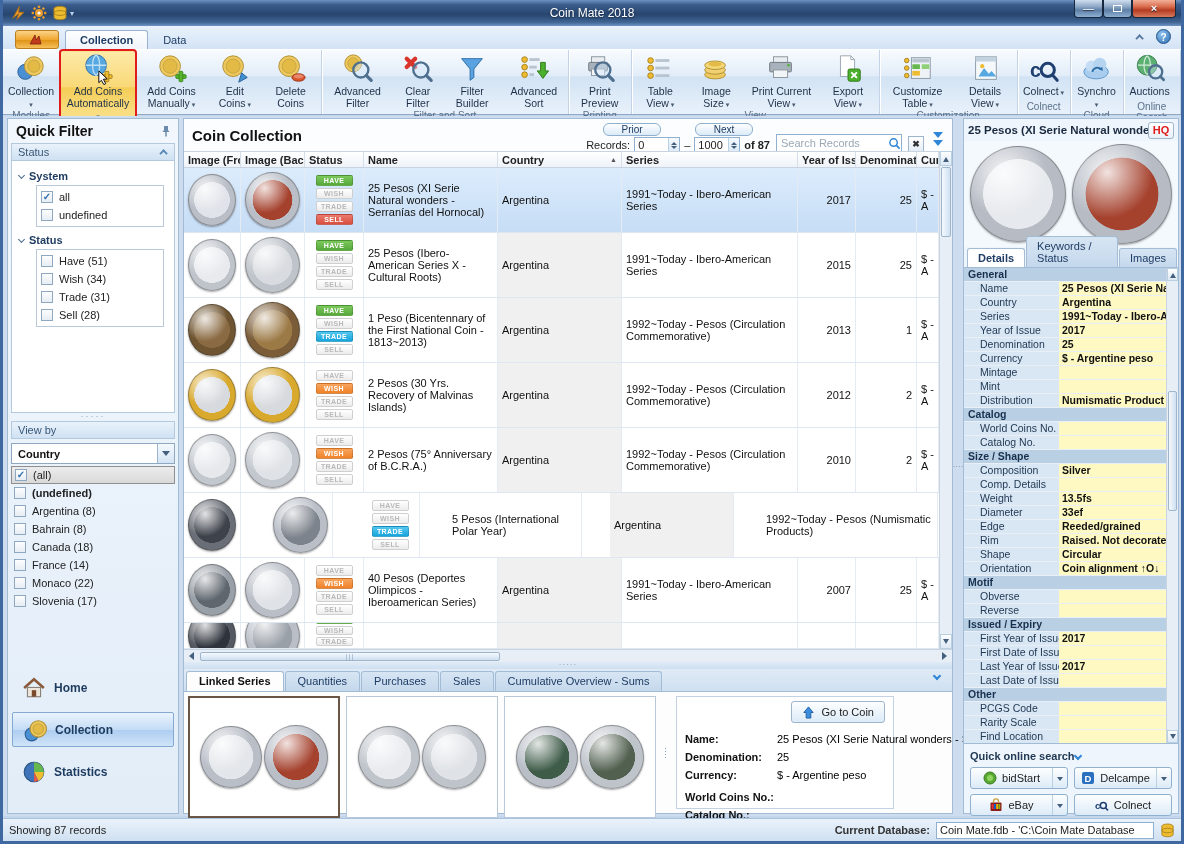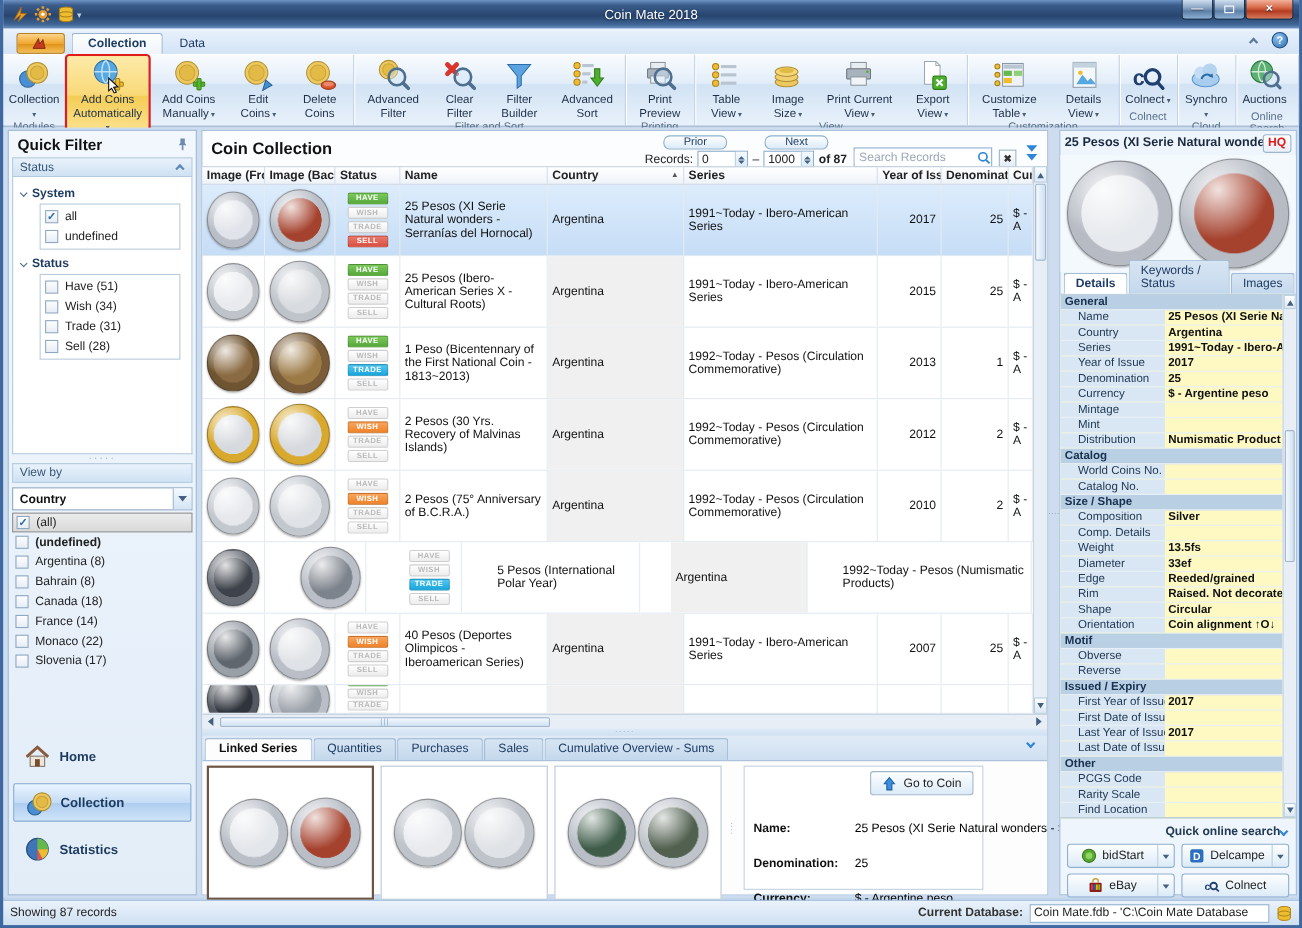--- a/index.html
+++ b/index.html
@@ -148,21 +148,21 @@
   .btab.active { background: #fdfdfe; font-weight: bold; color: #111; }
   .btabs .bchev { position: absolute; right: 8px; top: 4px; width: 10px; height: 10px; }
   .btabs .bchev i { display: block; width: 6px; height: 6px; border-right: 2px solid #2f86d6; border-bottom: 2px solid #2f86d6; transform: rotate(45deg); }
   .bcontent { position: absolute; left: 0; right: 0; top: 572px; bottom: 0; background: #fdfdfe; border-top: 1px solid #a3bcd6; display: flex; padding: 4px 4px; gap: 6px; }
   .thumb { width: 152px; height: 122px; border: 1px solid #b8c8d8; background: #fff; display: flex; align-items: center; justify-content: center; gap: 2px; }
   .thumb.selected { border: 2px solid #6b5544; }
   .vdots { width: 8px; display: flex; align-items: center; justify-content: center; color: #8fa8c2; font-size: 9px; letter-spacing: 0; writing-mode: vertical-lr; }
   .goto-info { flex: 1; max-width: 218px; border: 1px solid #c3d2e2; background: #fff; padding: 4px 8px; }
   .goto-btn { float: right; height: 22px; padding: 0 10px; border: 1px solid #9fb5cc; border-radius: 3px; background: linear-gradient(#fdfefe, #dcebf8);
               display: flex; align-items: center; gap: 6px; font-size: 11px; color: #222; margin-bottom: 4px; }
-  .gi-row { clear: none; display: flex; font-size: 11px; margin-top: 20px; }
+  .gi-row { clear: none; display: flex; font-size: 11px; margin-top: 6px; }
   .gi-row .gl { font-weight: bold; width: 92px; min-width: 92px; color: #111; }
   .gi-row.gap { margin-top: 10px; }
 
   
   .vsplit { position: absolute; left: 950px; top: 2px; width: 10px; bottom: 2px; display: flex; align-items: center; justify-content: center; color: #7d97b4; font-size: 8px; }
 
   
   .rightpanel { position: absolute; left: 960px; right: 2px; top: 2px; bottom: 2px; background: #eef5fc; border: 1px solid #a3bcd6; }
   .rp-title { height: 22px; display: flex; align-items: center; padding: 2px 4px; }
   .rp-title .t { font-size: 11.5px; font-weight: bold; color: #1a2a40; white-space: nowrap; overflow: hidden; flex: 1; }
@@ -172,21 +172,21 @@
   .rp-tab { padding: 3px 10px; font-size: 11px; color: #1e3c64; background: linear-gradient(#d7e5f3, #c4d8ec); border: 1px solid #a3bcd6; border-bottom: none; border-radius: 3px 3px 0 0; margin-right: 1px; }
   .rp-tab.active { background: #fff; font-weight: bold; }
   .rp-grid { position: relative; height: 476px; background: #fef9c3; overflow: hidden; border-bottom: 1px solid #a3bcd6; }
   .dg-row { display: flex; height: 14px; border-bottom: 1px solid #e8eff6; }
   .dg-row .dl { width: 95px; min-width: 95px; background: #d9e7f5; font-size: 10.5px; color: #223a54; padding: 0 2px 0 16px; line-height: 13px; white-space: nowrap; overflow: hidden; }
   .dg-row .dv { flex: 1; font-size: 10.5px; font-weight: bold; color: #111; padding: 0 3px; line-height: 13px; white-space: nowrap; overflow: hidden; }
   .dg-row.section { background: #b9cfe4; }
   .dg-row.section .ds { font-size: 10.5px; font-weight: bold; color: #17304e; padding-left: 4px; line-height: 13px; }
   .rp-gridscroll { position: absolute; right: 0; top: 0; bottom: 0; width: 12px; background: #e8eef6; border-left: 1px solid #c9d4e0; }
   .rp-gridscroll .gthumb { margin: 1px; height: 120px; margin-top: 110px; background: linear-gradient(90deg,#f4f9fe,#cfe0f1); border: 1px solid #9fb5cc; border-radius: 2px; }
-  .qs-header { height: 18px; display: flex; align-items: center; justify-content: flex-end; padding: 0 8px 0 6px; font-size: 11px; font-weight: bold; color: #223a54; margin-top: 3px; }
+  .qs-header { height: 18px; display: flex; align-items: center; justify-content: flex-start; padding: 0 8px 0 6px; font-size: 11px; font-weight: bold; color: #223a54; margin-top: 3px; }
   .qs-header i { width: 6px; height: 6px; border-right: 2px solid #2f86d6; border-bottom: 2px solid #2f86d6; transform: rotate(45deg); }
   .qs-grid { display: grid; grid-template-columns: 1fr 1fr; gap: 5px 6px; padding: 2px 6px; }
   .qs-btn { height: 22px; border: 1px solid #8fb0cf; border-radius: 3px; background: linear-gradient(#fdfefe, #dcebf8); display: flex; align-items: center; overflow: hidden; }
   .qs-main { flex: 1; display: flex; align-items: center; justify-content: center; gap: 5px; font-size: 11px; color: #222; }
   .qs-dd { width: 15px; height: 100%; border-left: 1px solid #b9cfe2; display: flex; align-items: center; justify-content: center; }
   .qs-dd i { width: 0; height: 0; border: 3.5px solid transparent; border-top: 4.5px solid #44607e; margin-top: 4px; }
   .qs-btn svg { width: 14px; height: 14px; }
 
   
   .statusbar { position: absolute; left: 0; bottom: 0; width: 1178px; height: 23px;

